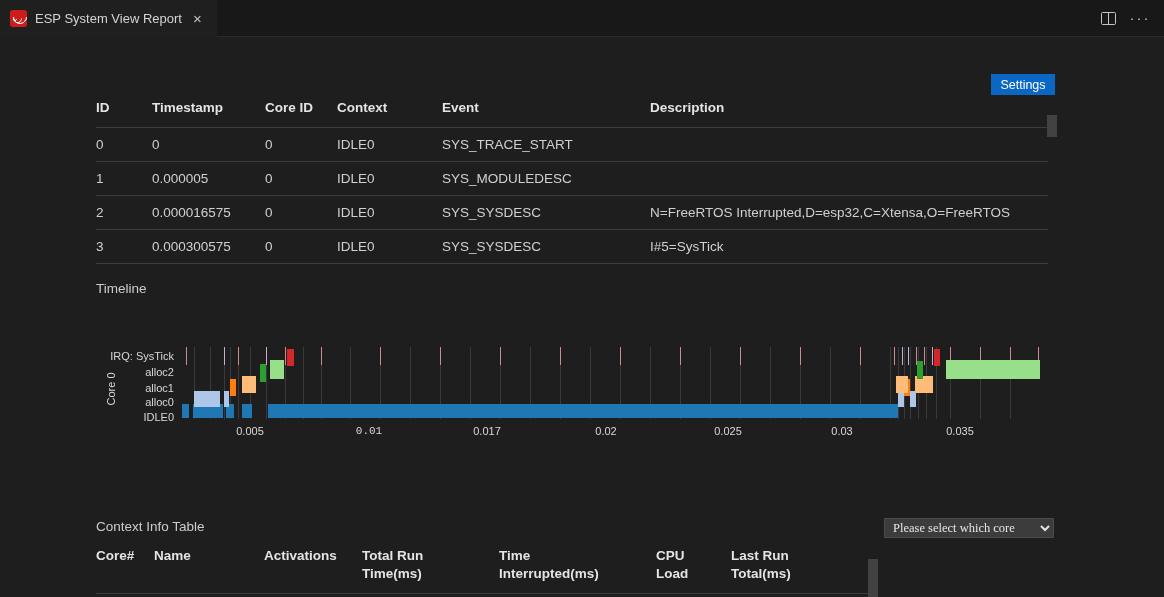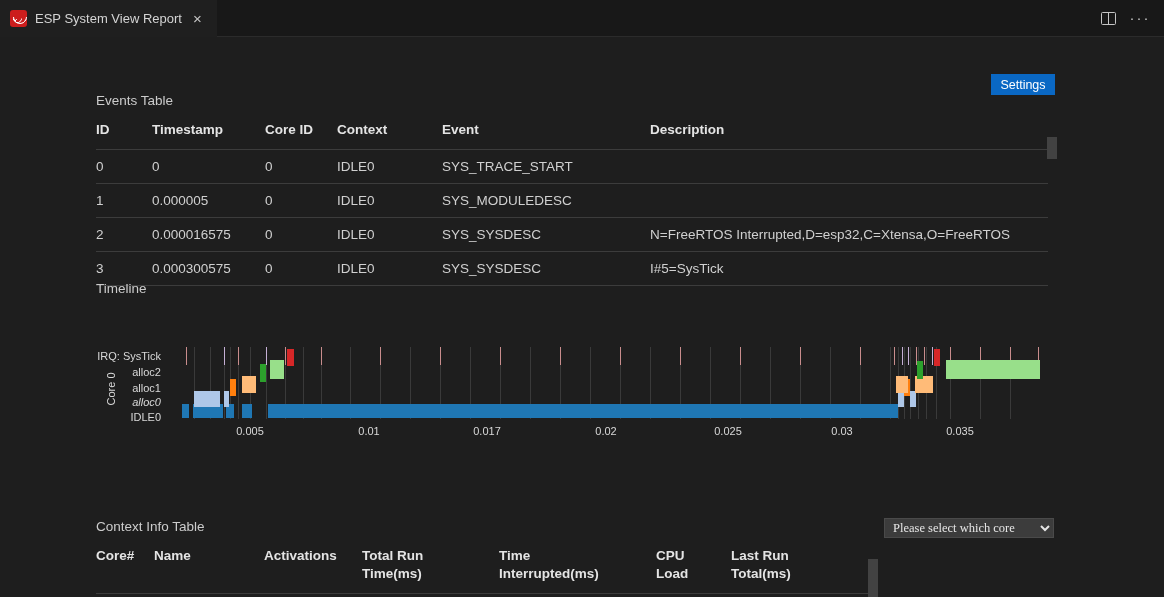--- a/index.html
+++ b/index.html
@@ -150,21 +150,21 @@
   .timeline-area { position: relative; }
   .plot { position: relative; }
   .ylabels {
     position: absolute;
     left: 0; top: 0;
     width: 82px;
     height: 72px;
     font-size: 11px;
     color: #d8d8d8;
   }
-  .ylabel { position: absolute; right: 17px; transform: translateY(-50%); white-space: nowrap; margin-left: 38px; }
+  .ylabel { position: absolute; right: 4px; transform: translateY(-50%); white-space: nowrap; margin-left: 38px; }
   .core-rot {
     position: absolute;
     font-size: 11px; color: #d8d8d8;
     transform-origin: center center;
     transform: rotate(-90deg);
     white-space: nowrap;
   }
   .plotarea {
     position: absolute;
     left: 84px; top: 0;
@@ -214,21 +214,20 @@
   </div>
 </div>
 
 <div class="page">
 
   <button class="settings-btn">Settings</button>
 
   <div class="content">
 
     <div style="position:absolute; left:0; top:56px;">
-      <div class="section-title">Events Table</div>
       <div class="tablewrap">
         <table class="events-table">
           <thead>
             <tr>
               <th class="c-id">ID</th>
               <th class="c-ts">Timestamp</th>
               <th class="c-core">Core ID</th>
               <th class="c-ctx">Context</th>
               <th class="c-evt">Event</th>
               <th class="c-desc">Description</th>
@@ -277,21 +276,21 @@
 
     <div style="position:absolute; left:0; top:244px;">
       <div class="section-title">Timeline</div>
       <div class="timeline-area" style="height:130px;">
         <div class="plot" style="position:absolute; left:0; top:44px; width:944px; height:96px;">
 
           <div class="ylabels">
             <span class="ylabel" style="top:9px;">IRQ: SysTick</span>
             <span class="ylabel" style="top:25px;">alloc2</span>
             <span class="ylabel" style="top:41px;">alloc1</span>
-            <span class="ylabel" style="top:55px;font-style:italic;">alloc0</span>
+            <span class="ylabel" style="top:55px;">alloc0</span>
             <span class="ylabel" style="top:70px;">IDLE0</span>
           </div>
           <span class="core-rot" style="left:-2px; top:36px;">Core 0</span>
 
           <div class="plotarea">
 
             <div class="gline" style="left:14px;"></div>
             <div class="gline" style="left:30px;"></div>
             <div class="gline" style="left:44px;"></div>
             <div class="gline" style="left:50px;"></div>
@@ -379,21 +378,21 @@
 
             <div class="bar" style="left:90px; top:13px; width:14px; height:19px; background:#98df8a;"></div>
             <div class="bar" style="left:766px;top:13px; width:94px; height:19px; background:#98df8a;"></div>
 
             <div class="bar" style="left:107px;top:2px;  width:7px;  height:17px; background:#d62728;"></div>
             <div class="bar" style="left:754px;top:2px;  width:6px;  height:17px; background:#d62728;"></div>
           </div>
 
           <div class="xaxis">
             <span class="xtick" style="left:70px;">0.005</span>
-            <span class="xtick" style="left:189px;">0.01</span>
+            <span class="xtick" style="left:189px;font-family:Liberation Mono, monospace;">0.01</span>
             <span class="xtick" style="left:307px;">0.017</span>
             <span class="xtick" style="left:426px;">0.02</span>
             <span class="xtick" style="left:548px;">0.025</span>
             <span class="xtick" style="left:662px;">0.03</span>
             <span class="xtick" style="left:780px;">0.035</span>
           </div>
         </div>
       </div>
     </div>
 

